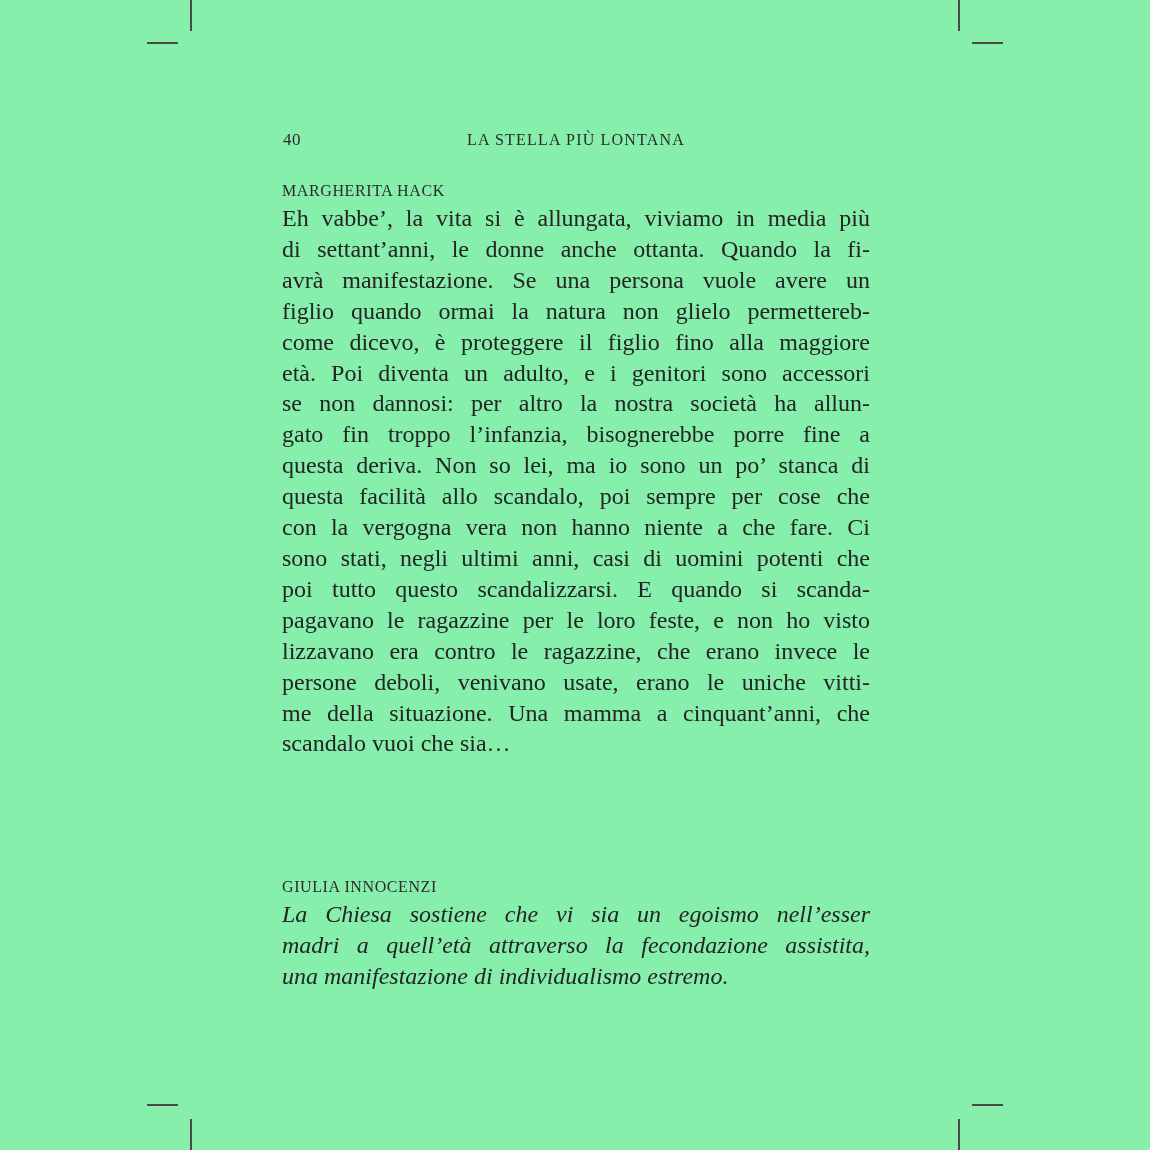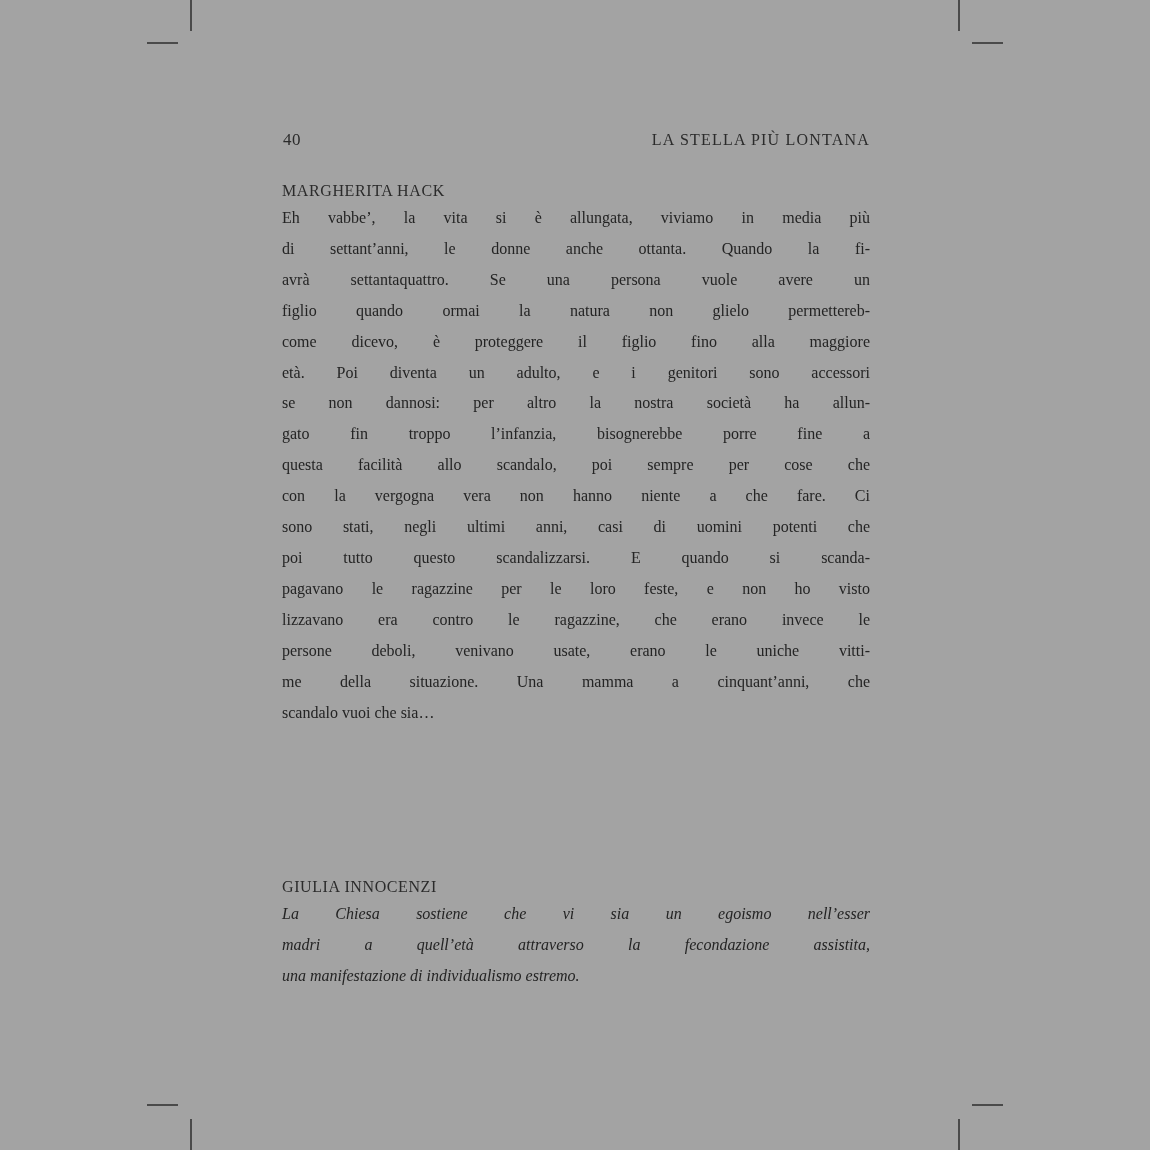--- a/index.html
+++ b/index.html
@@ -11,21 +11,21 @@
     height: 1150px;
     position: relative;
     background: #ffffff;
     overflow: hidden;
     font-family: "Liberation Serif", "DejaVu Serif", serif;
     color: #242424;
   }
   .page {
     position: absolute;
     inset: 0;
-    background: #a3a3a3;
+    background: #86efac;
   }
   
   .crop {
     position: absolute;
     background: #4a4a4a;
   }
   .cm-tl-v { left: 190px; top: 0;      width: 2px;  height: 31px; }
   .cm-tl-h { left: 147px; top: 42px;   width: 31px; height: 2px;  }
   .cm-tr-v { left: 958px; top: 0;      width: 2px;  height: 31px; }
   .cm-tr-h { left: 972px; top: 42px;   width: 31px; height: 2px;  }
@@ -53,42 +53,42 @@
     color: #2b2b2b;
   }
   .page-number {
     position: absolute;
     left: 1px;
     top: 0;
     letter-spacing: 0.5px;
   }
   .running-title {
     display: block;
-    text-align: right;
+    text-align: center;
     font-size: 16px;
     letter-spacing: 1.2px;
     color: #2b2b2b;
   }
   .speaker {
     position: absolute;
     left: 0;
     width: 100%;
     height: 22px;
     line-height: 22px;
     font-size: 16px;
     letter-spacing: 0.6px;
     color: #2b2b2b;
   }
   .speaker-1 { top: 180px; }
   .speaker-2 { top: 876px; }
   .para {
     position: absolute;
     left: 0;
     width: 100%;
-    font-size: 16px;
+    font-size: 24px;
     line-height: 30.9px;
     color: #242424;
   }
   .para-1 { top: 203px; }
   .para-2 { top: 899px; font-style: italic; }
   .bline {
     width: 100%;
     white-space: nowrap;
   }
   .bline.j {
@@ -121,26 +121,27 @@
     <div class="running-head">
       <span class="page-number">40</span>
       <span class="running-title">LA STELLA PIÙ LONTANA</span>
     </div>
 
     <div class="speaker speaker-1">MARGHERITA HACK</div>
 
     <div class="para para-1">
       <div class="bline j">Eh vabbe’, la vita si è allungata, viviamo in media più</div>
       <div class="bline j">di settant’anni, le donne anche ottanta. Quando la fi-</div>
-      <div class="bline j">avrà settantaquattro. Se una persona vuole avere un</div>
+      <div class="bline j">avrà manifestazione. Se una persona vuole avere un</div>
       <div class="bline j">figlio quando ormai la natura non glielo permettereb-</div>
       <div class="bline j">come dicevo, è proteggere il figlio fino alla maggiore</div>
       <div class="bline j">età. Poi diventa un adulto, e i genitori sono accessori</div>
       <div class="bline j">se non dannosi: per altro la nostra società ha allun-</div>
       <div class="bline j">gato fin troppo l’infanzia, bisognerebbe porre fine a</div>
+      <div class="bline j">questa deriva. Non so lei, ma io sono un po’ stanca di</div>
       <div class="bline j">questa facilità allo scandalo, poi sempre per cose che</div>
       <div class="bline j">con la vergogna vera non hanno niente a che fare. Ci</div>
       <div class="bline j">sono stati, negli ultimi anni, casi di uomini potenti che</div>
       <div class="bline j">poi tutto questo scandalizzarsi. E quando si scanda-</div>
       <div class="bline j">pagavano le ragazzine per le loro feste, e non ho visto</div>
       <div class="bline j">lizzavano era contro le ragazzine, che erano invece le</div>
       <div class="bline j">persone deboli, venivano usate, erano le uniche vitti-</div>
       <div class="bline j">me della situazione. Una mamma a cinquant’anni, che</div>
       <div class="bline last">scandalo vuoi che sia…</div>
     </div>

